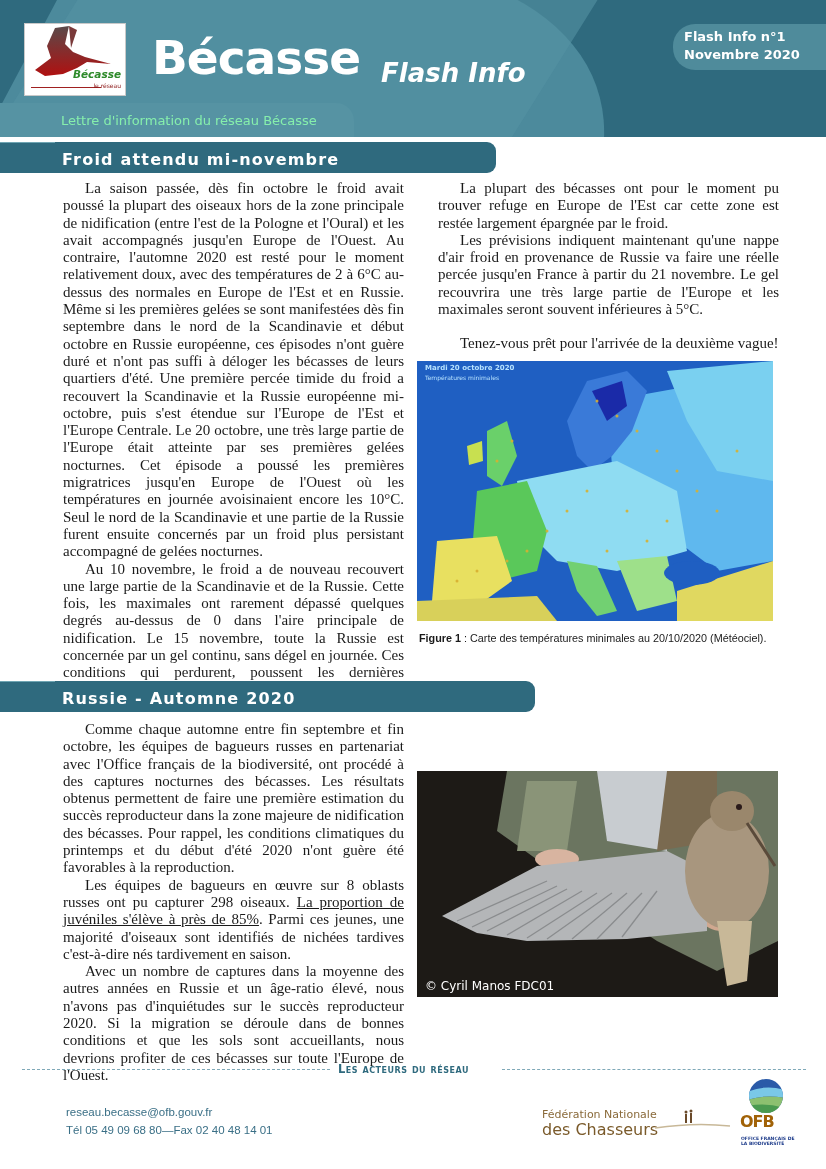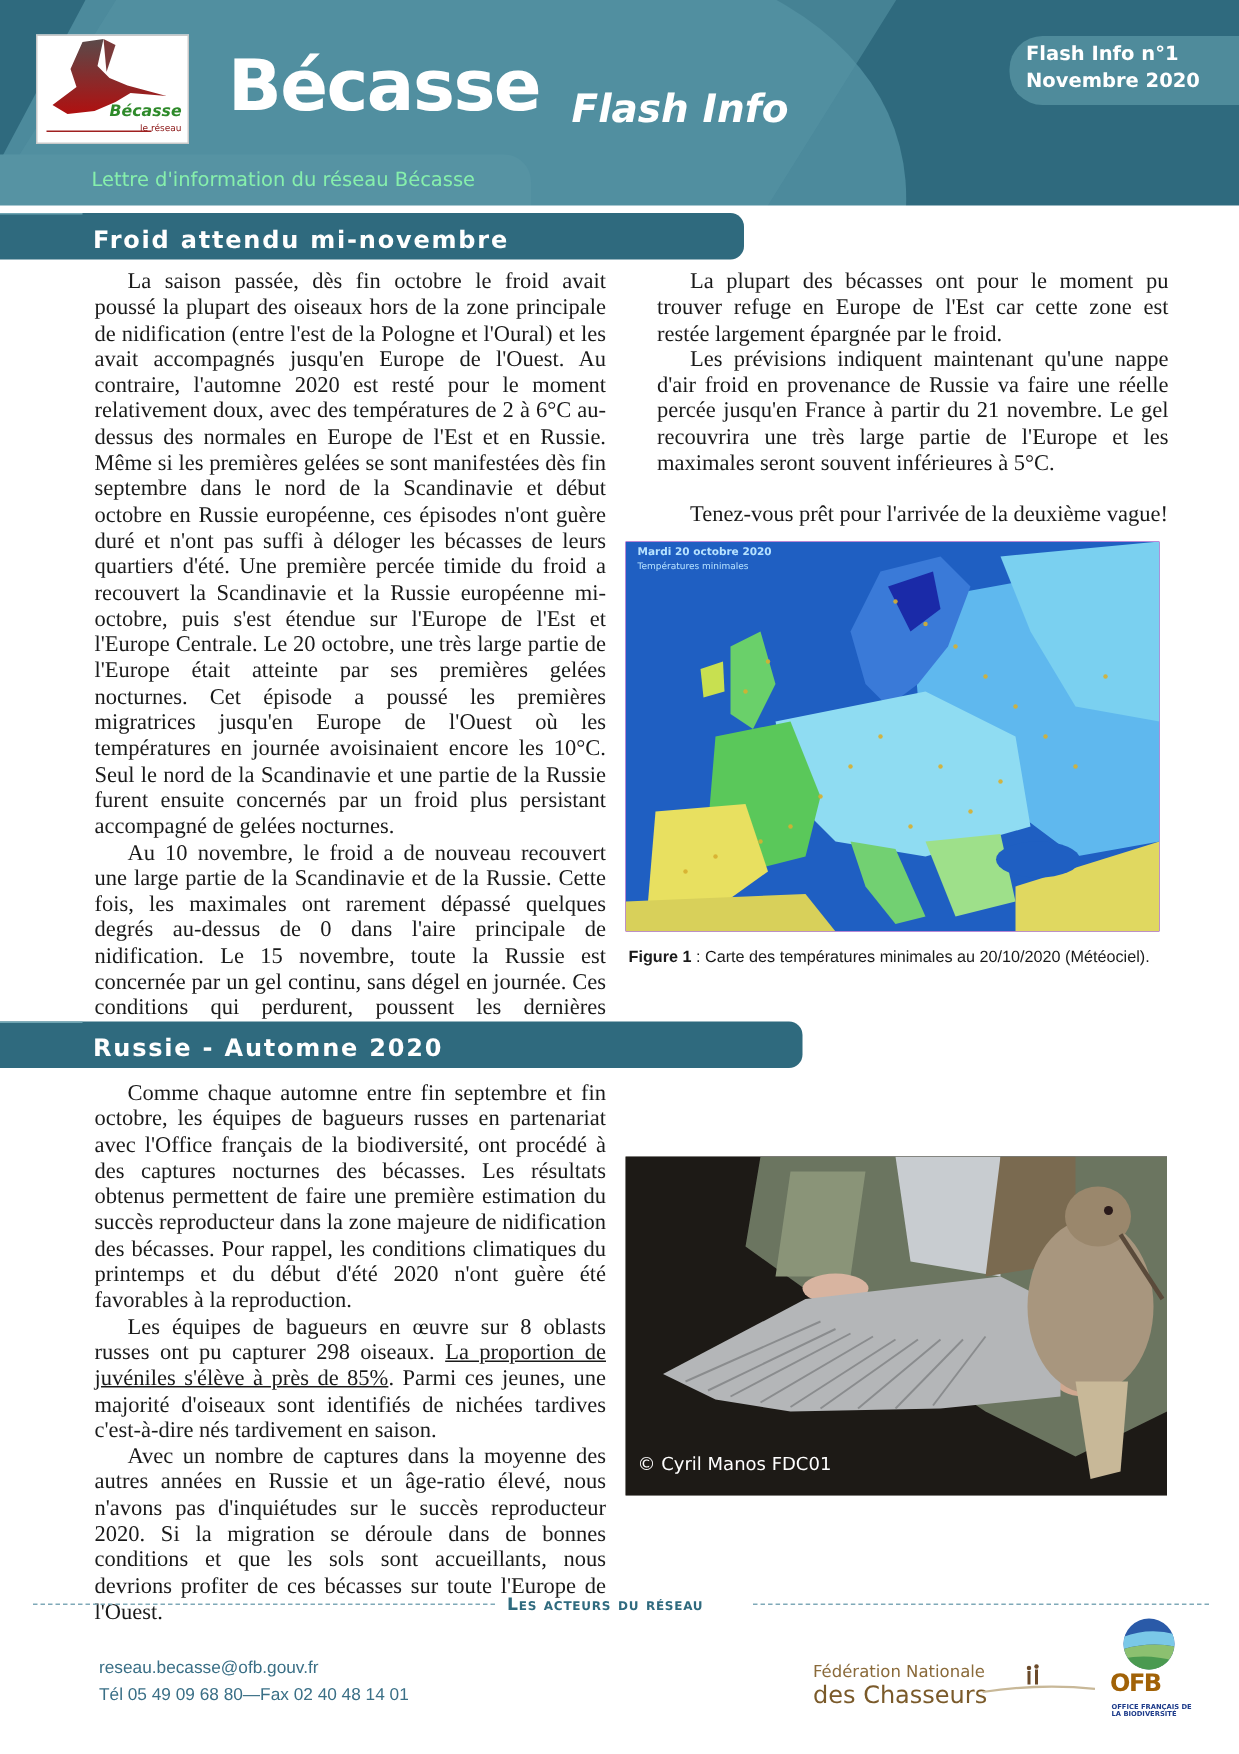--- a/index.html
+++ b/index.html
@@ -88,21 +88,21 @@
     position: absolute; font-family: Liberation Serif, serif;
     font-size: 15px; line-height: 17.3px; color: #1a1a1a; text-align: justify;
   }
   .col p { margin: 0; text-indent: 22px; }
   .col p.gap { margin-top: 17px; }
   .underline { text-decoration: underline; }
 
   
   .map {
     position: absolute; left: 417px; top: 361px; width: 356px; height: 260px;
-    overflow: hidden; background: #a21caf;
+    overflow: hidden; background: #be185d;
   }
   .map-title {
     position: absolute; left: 8px; top: 3px; font-size: 7px; color: #b6e2ff; font-weight: bold;
     font-family: "DejaVu Sans", sans-serif;
   }
   .map-sub {
     position: absolute; left: 8px; top: 13px; font-size: 6px; color: #b6e2ff;
     font-family: "DejaVu Sans", sans-serif;
   }
   .fig-caption {
@@ -111,21 +111,21 @@
     color: #1a1a1a; text-align: justify;
   }
   .fig-caption b { font-weight: bold; }
 
   
   .photo {
     position: absolute; left: 417px; top: 771px; width: 361px; height: 226px;
     overflow: hidden; background: #1e1b17;
   }
   .photo-credit {
-    position: absolute; left: 8px; bottom: 14px; color: #ffffff; font-size: 12px;
+    position: absolute; left: 8px; bottom: 4px; color: #ffffff; font-size: 12px;
     font-family: "DejaVu Sans", sans-serif;
   }
 
   
   .actors-line {
     position: absolute; top: 1069px; height: 0; border-top: 1.5px dashed #7fa9b8;
   }
   .actors-title {
     position: absolute; left: 338px; top: 1062px; font-size: 11.5px; font-weight: bold;
     color: #2f6a7e; font-variant: small-caps; letter-spacing: .5px;

